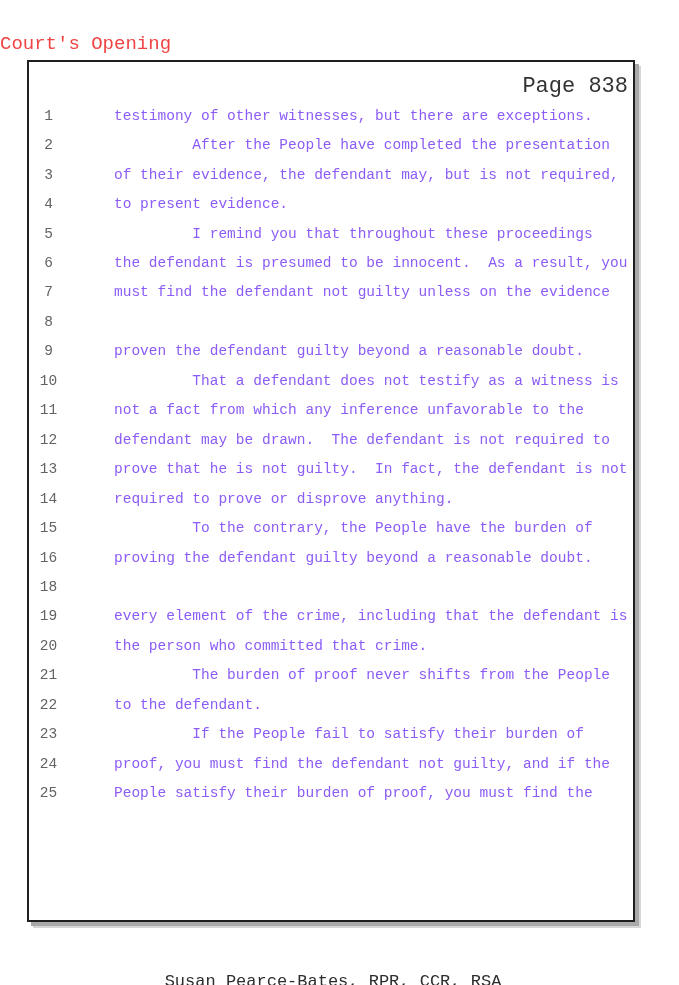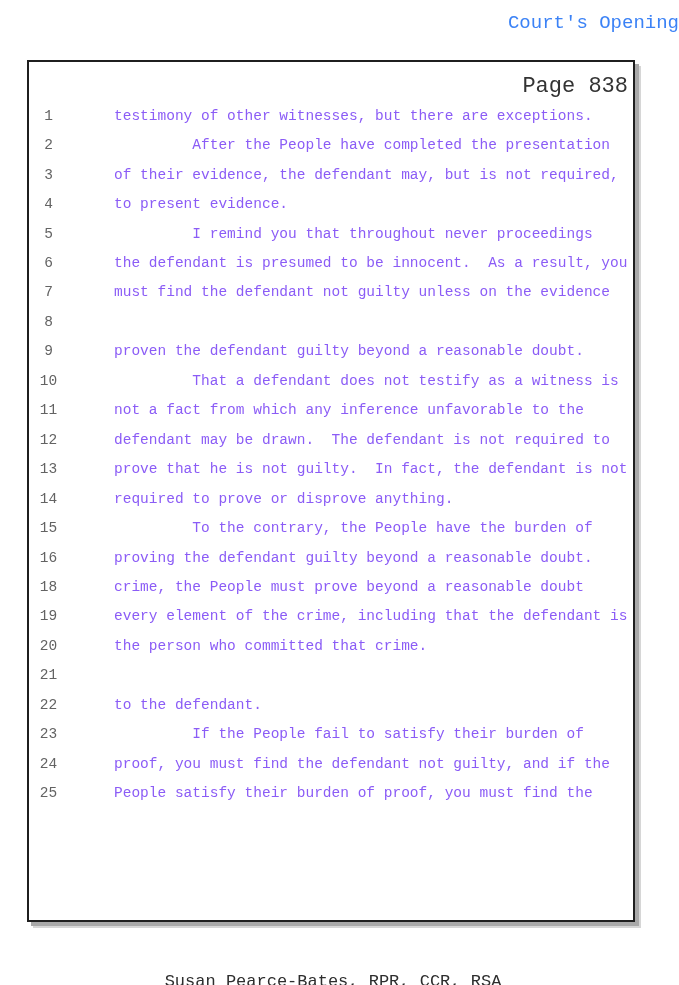--- a/index.html
+++ b/index.html
@@ -1,21 +1,21 @@
 <!DOCTYPE html>
 <html><head>
 <meta charset="utf-8">
 <style>
   * { margin:0; padding:0; box-sizing:border-box; }
   html,body { width:679px; height:985px; background:#ffffff; overflow:hidden; }
   body { font-family:"Liberation Mono", monospace; color:#2f2f2f; position:relative; }
 
   .doc-title {
-    position:absolute; top:12px; left:0; width:679px;
-    text-align:right; font-size:19px; color:#3b82f6; white-space:pre;
+    position:absolute; top:33px; left:0; width:679px;
+    text-align:left; font-size:19px; color:#ef4444; white-space:pre;
   }
 
   .transcript-box {
     position:absolute; left:27px; top:60px;
     width:608px; height:862px;
     background:#ffffff;
     border:2px solid #1f1f1f;
     box-shadow:4px 4px 0 #a9a9a9, 6px 6px 0 #d6d6d6;
   }
 
@@ -50,36 +50,36 @@
 
 <div class="doc-title">Court's Opening</div>
 
 <div class="transcript-box">
   <div class="page-number">Page 838</div>
   <div class="lines">
       <div class="line"><span class="num">1</span><span class="text">testimony of other witnesses, but there are exceptions.</span></div>
       <div class="line"><span class="num">2</span><span class="text">         After the People have completed the presentation</span></div>
       <div class="line"><span class="num">3</span><span class="text">of their evidence, the defendant may, but is not required,</span></div>
       <div class="line"><span class="num">4</span><span class="text">to present evidence.</span></div>
-      <div class="line"><span class="num">5</span><span class="text">         I remind you that throughout never proceedings</span></div>
+      <div class="line"><span class="num">5</span><span class="text">         I remind you that throughout these proceedings</span></div>
       <div class="line"><span class="num">6</span><span class="text">the defendant is presumed to be innocent.  As a result, you</span></div>
       <div class="line"><span class="num">7</span><span class="text">must find the defendant not guilty unless on the evidence</span></div>
       <div class="line"><span class="num">8</span></div>
       <div class="line"><span class="num">9</span><span class="text">proven the defendant guilty beyond a reasonable doubt.</span></div>
       <div class="line"><span class="num">10</span><span class="text">         That a defendant does not testify as a witness is</span></div>
       <div class="line"><span class="num">11</span><span class="text">not a fact from which any inference unfavorable to the</span></div>
       <div class="line"><span class="num">12</span><span class="text">defendant may be drawn.  The defendant is not required to</span></div>
       <div class="line"><span class="num">13</span><span class="text">prove that he is not guilty.  In fact, the defendant is not</span></div>
       <div class="line"><span class="num">14</span><span class="text">required to prove or disprove anything.</span></div>
       <div class="line"><span class="num">15</span><span class="text">         To the contrary, the People have the burden of</span></div>
       <div class="line"><span class="num">16</span><span class="text">proving the defendant guilty beyond a reasonable doubt.</span></div>
-      <div class="line"><span class="num">18</span><span class="text">crime, the People must prove beyond a reasonable doubt</span></div>
+      <div class="line"><span class="num">18</span></div>
       <div class="line"><span class="num">19</span><span class="text">every element of the crime, including that the defendant is</span></div>
       <div class="line"><span class="num">20</span><span class="text">the person who committed that crime.</span></div>
-      <div class="line"><span class="num">21</span></div>
+      <div class="line"><span class="num">21</span><span class="text">         The burden of proof never shifts from the People</span></div>
       <div class="line"><span class="num">22</span><span class="text">to the defendant.</span></div>
       <div class="line"><span class="num">23</span><span class="text">         If the People fail to satisfy their burden of</span></div>
       <div class="line"><span class="num">24</span><span class="text">proof, you must find the defendant not guilty, and if the</span></div>
       <div class="line"><span class="num">25</span><span class="text">People satisfy their burden of proof, you must find the</span></div>
     </div>
 </div>
 
 <div class="footer">
   <div>Susan Pearce-Bates, RPR, CCR, RSA</div>
   

